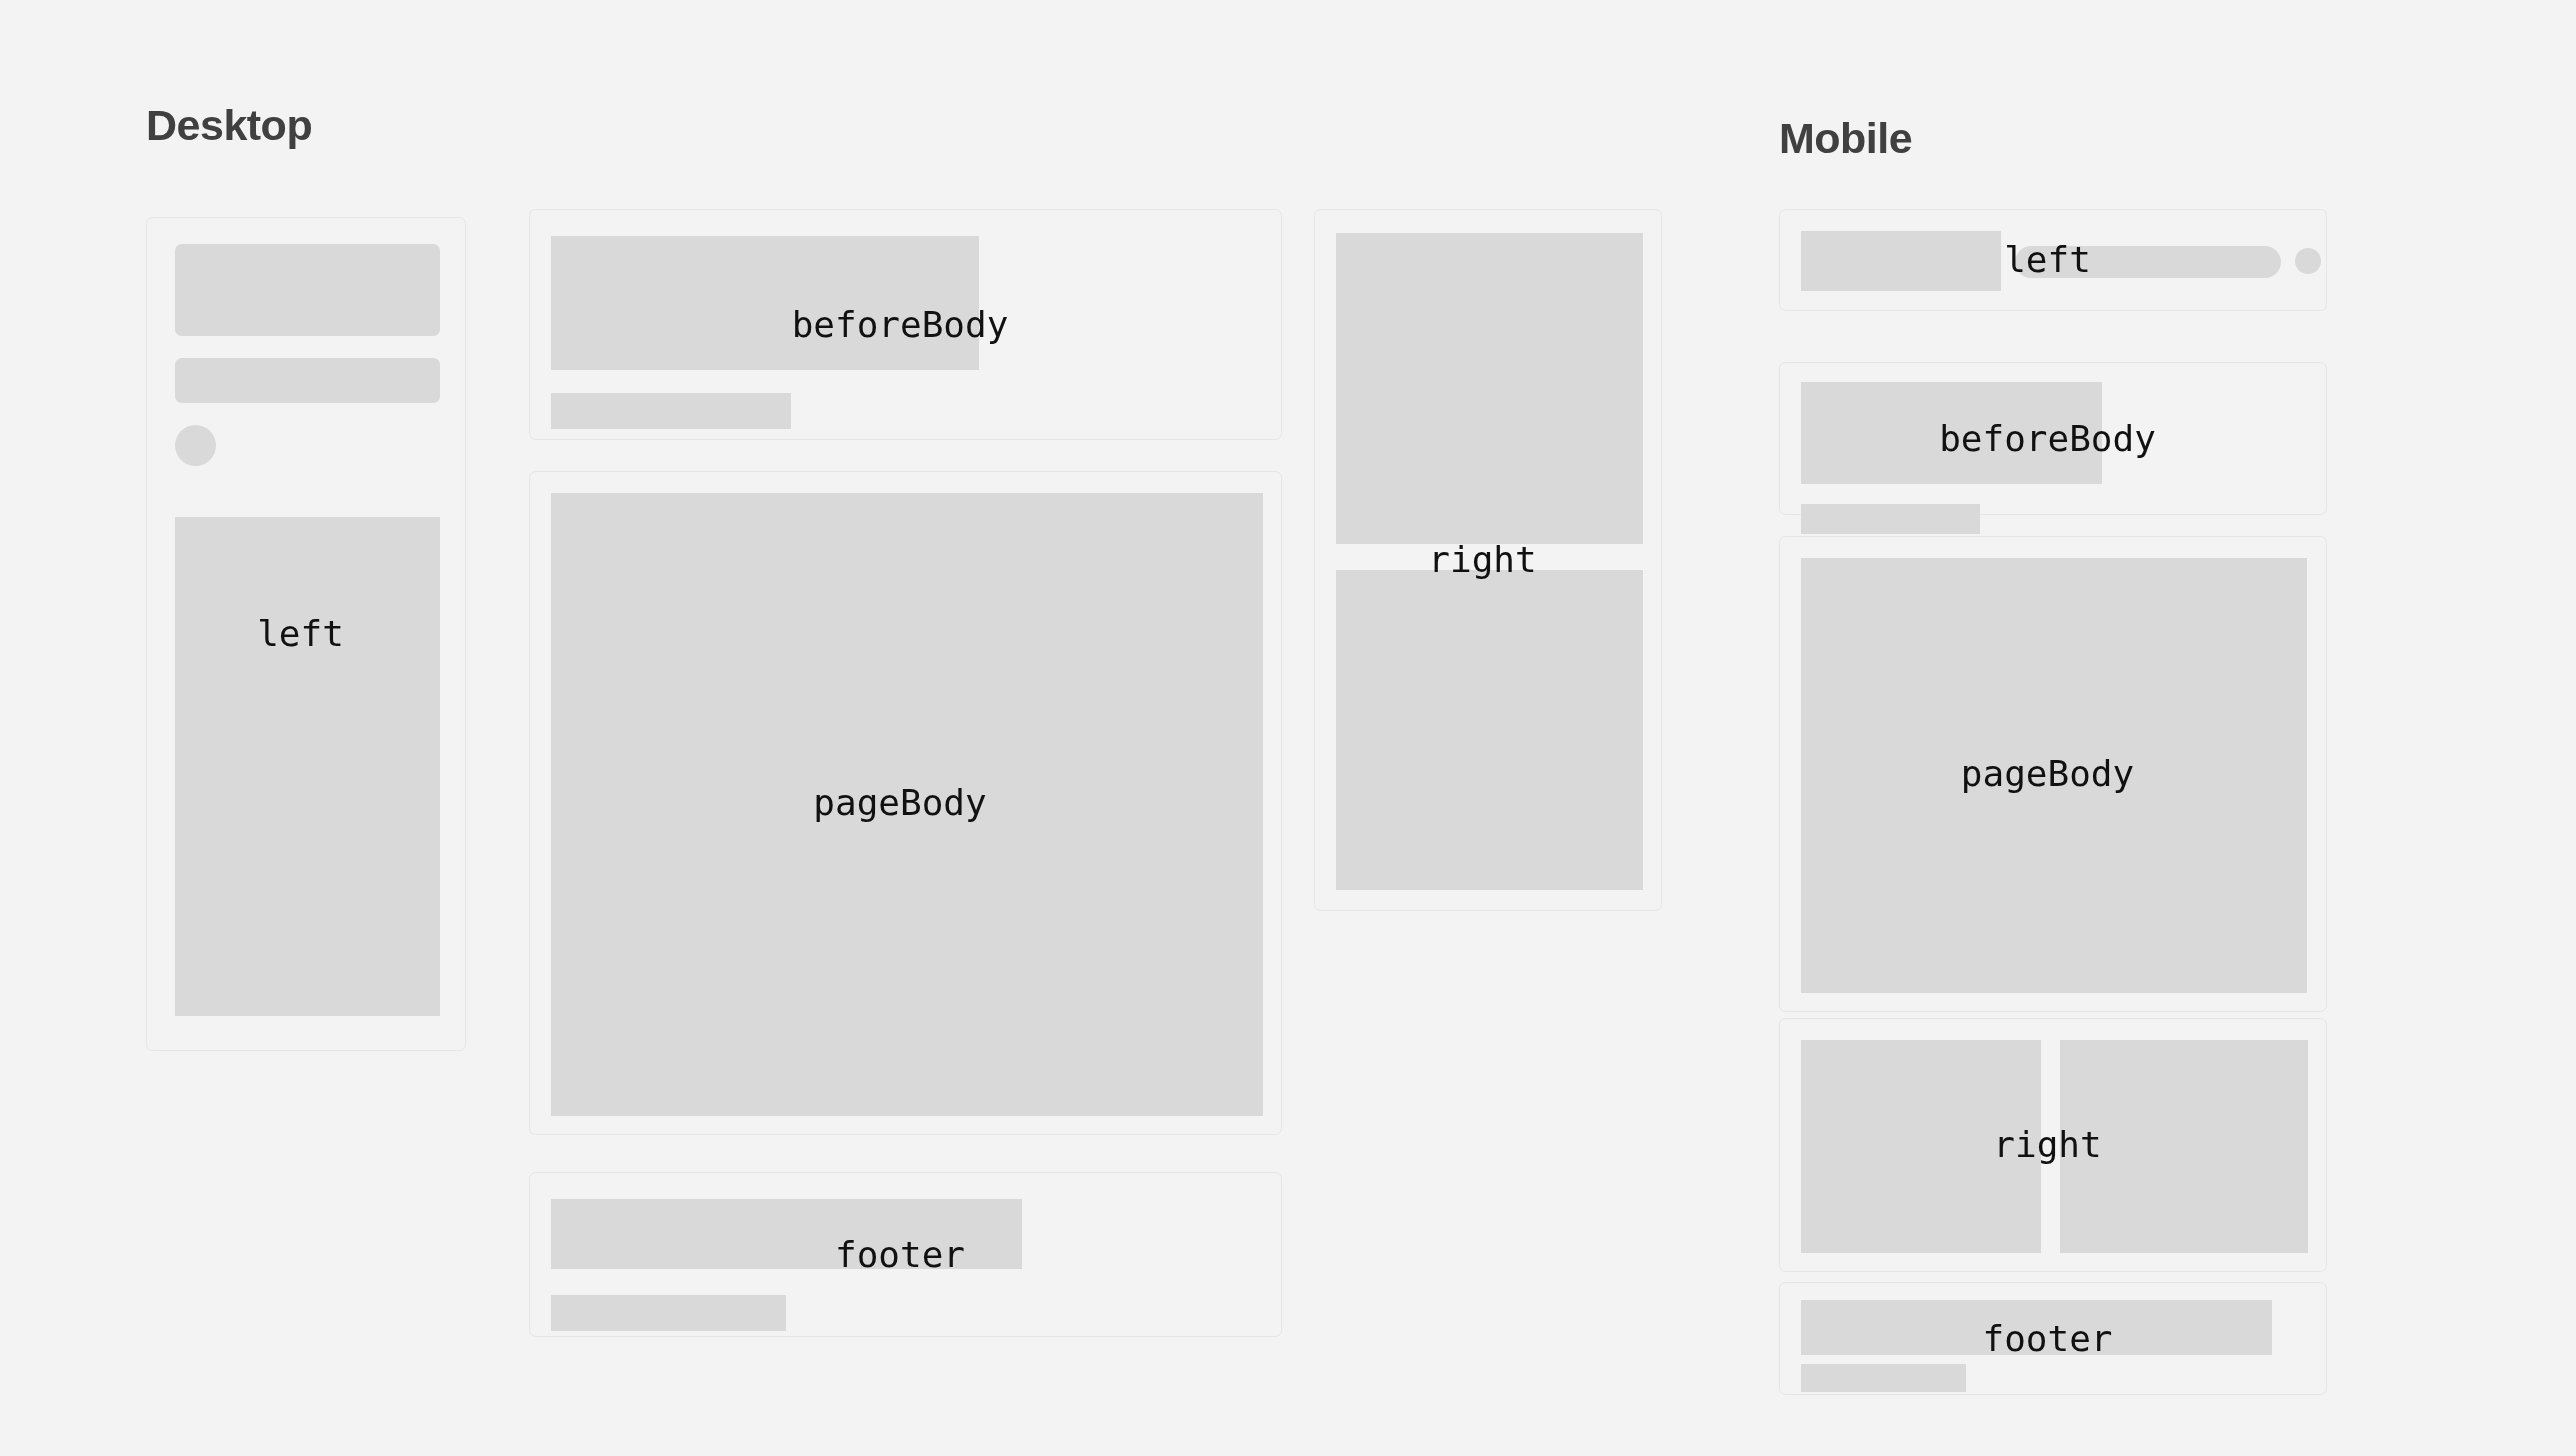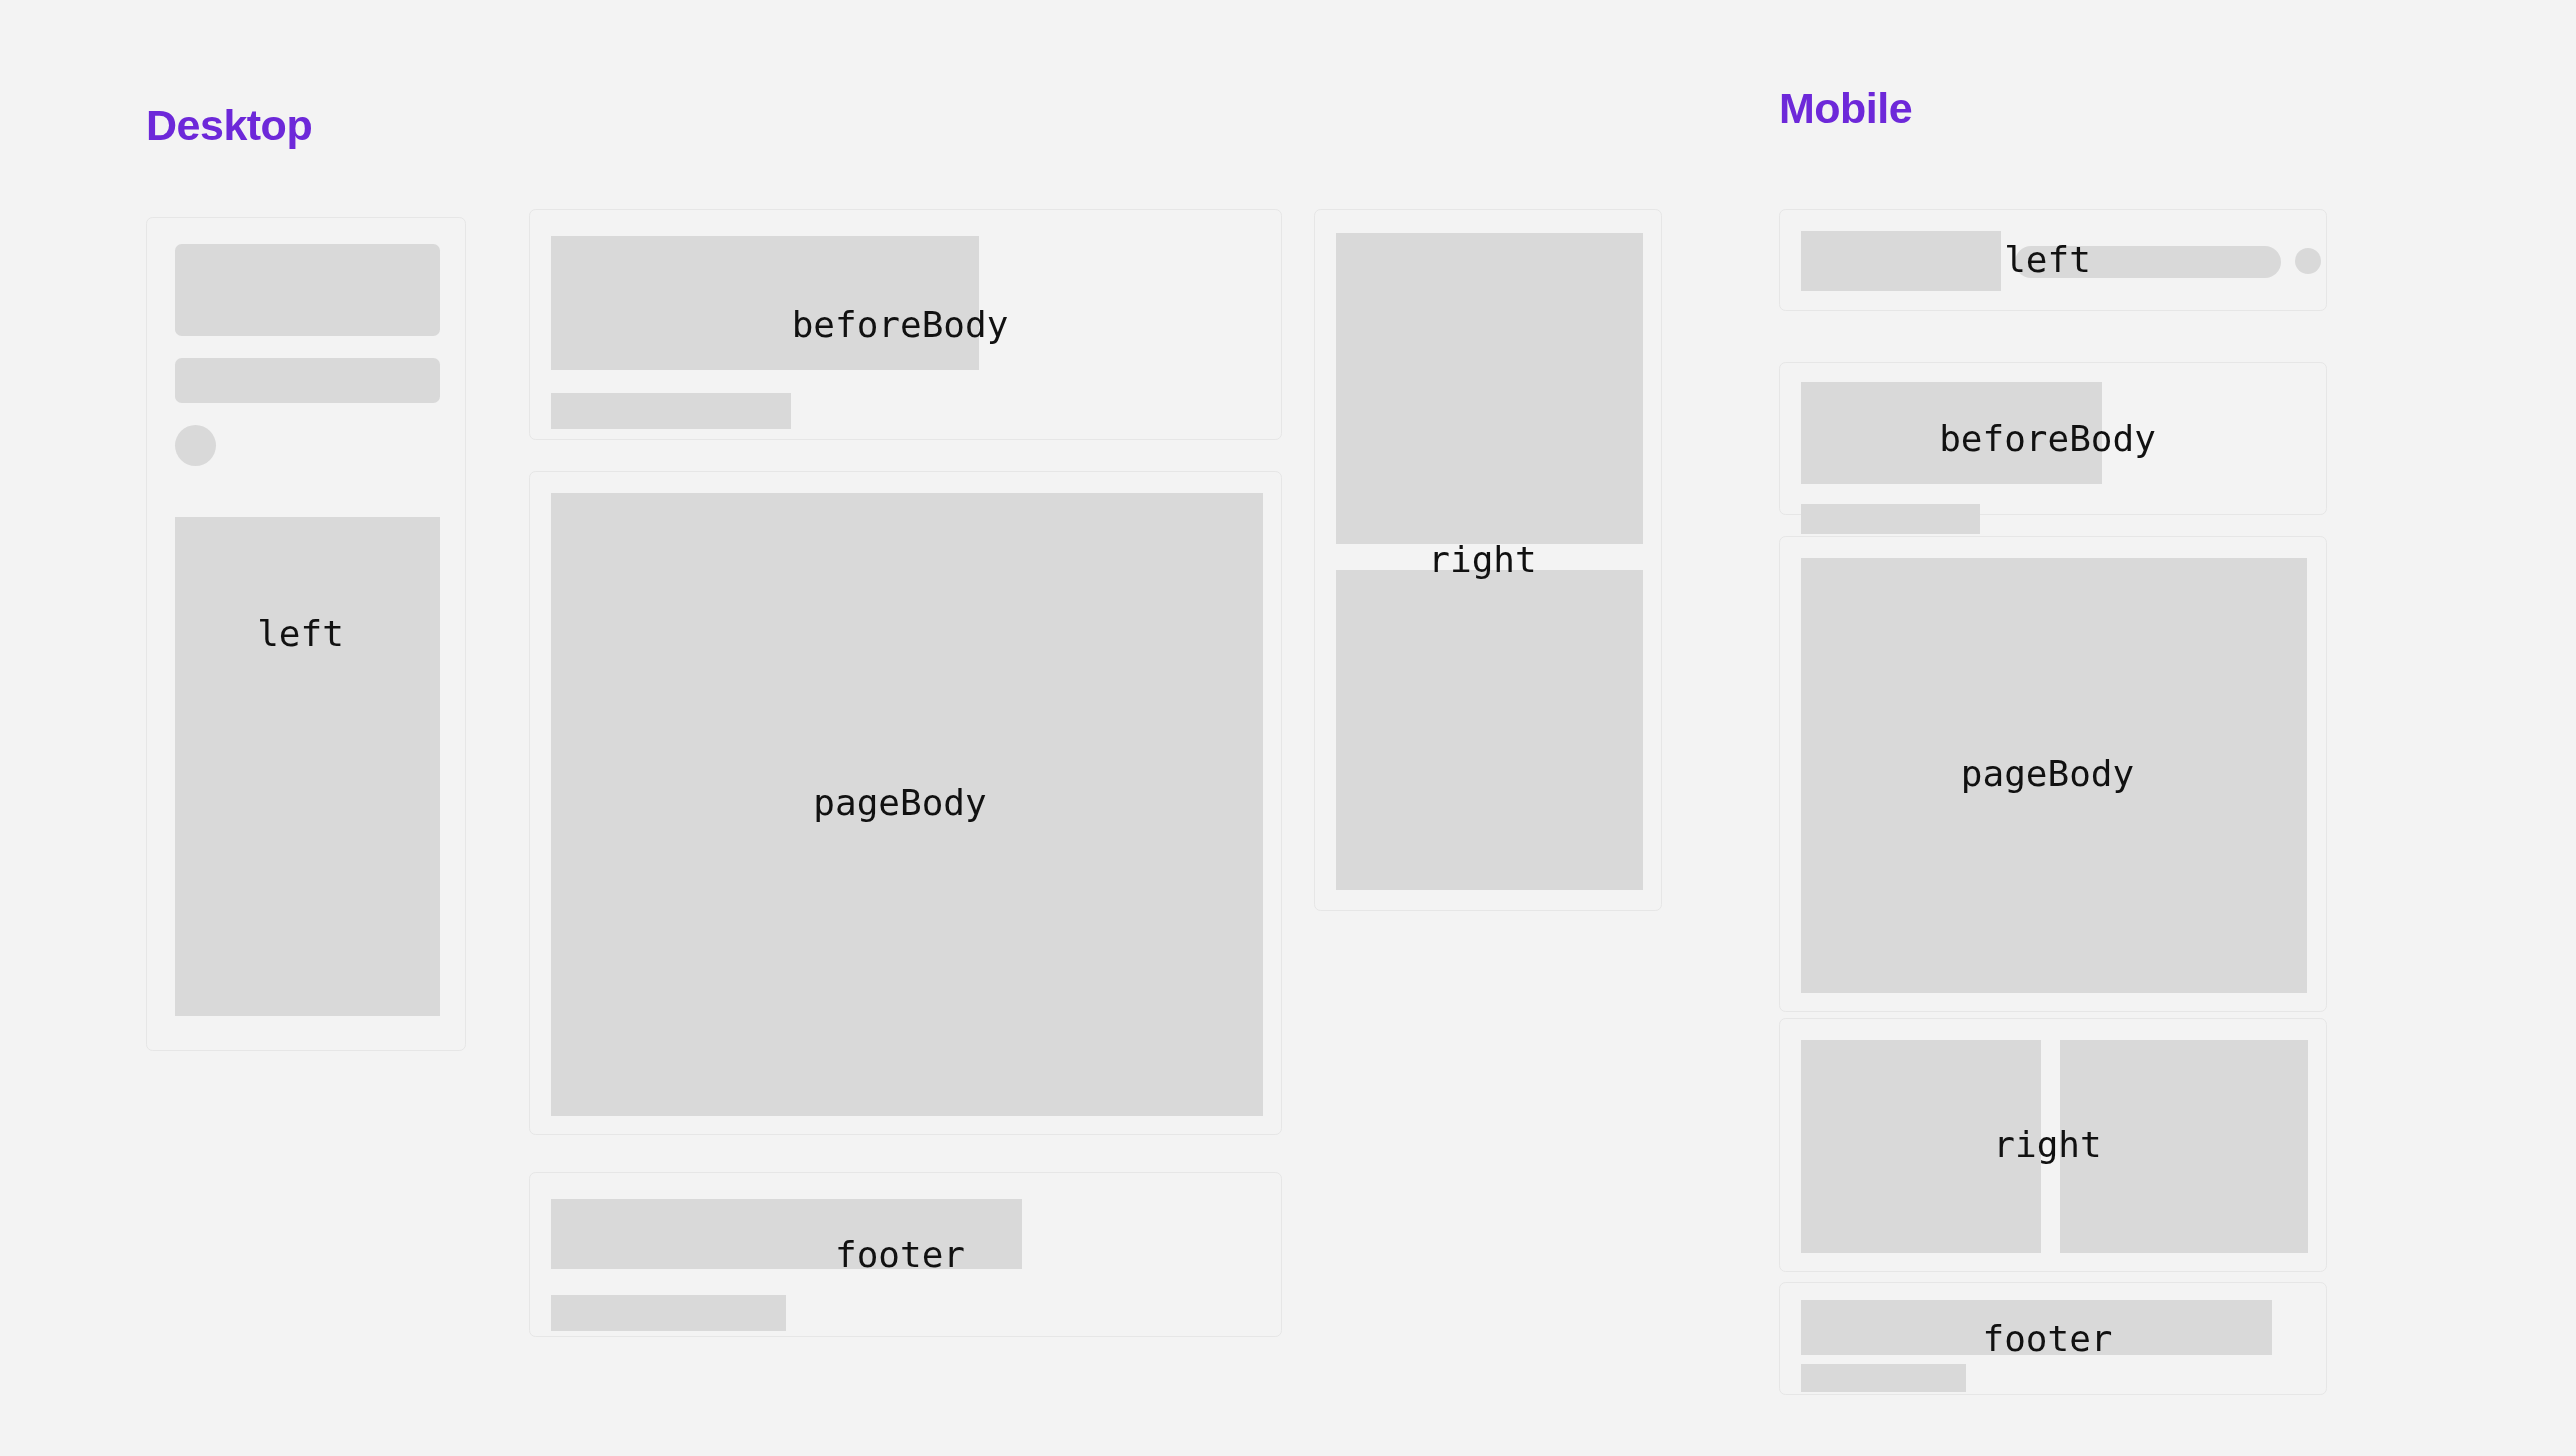--- a/index.html
+++ b/index.html
@@ -15,26 +15,26 @@
     position: relative;
   }
 
   
   .section-title {
     position: absolute;
     font-family: "Liberation Sans", sans-serif;
     font-weight: bold;
     font-size: 43px;
     line-height: 1;
-    color: #6d28d9;
+    color: #404040;
     letter-spacing: -0.5px;
     white-space: nowrap;
   }
   #desktop-title { left: 146px; top: 75px; }
-  #mobile-title  { left: 1779px; top: 58px; }
+  #mobile-title  { left: 1779px; top: 88px; }
 
   
   .panel {
     position: absolute;
     background: #f3f3f3;
     border: 1.9px solid #e6e6e6;
     border-radius: 6.6px;
     box-sizing: border-box;
   }
   

